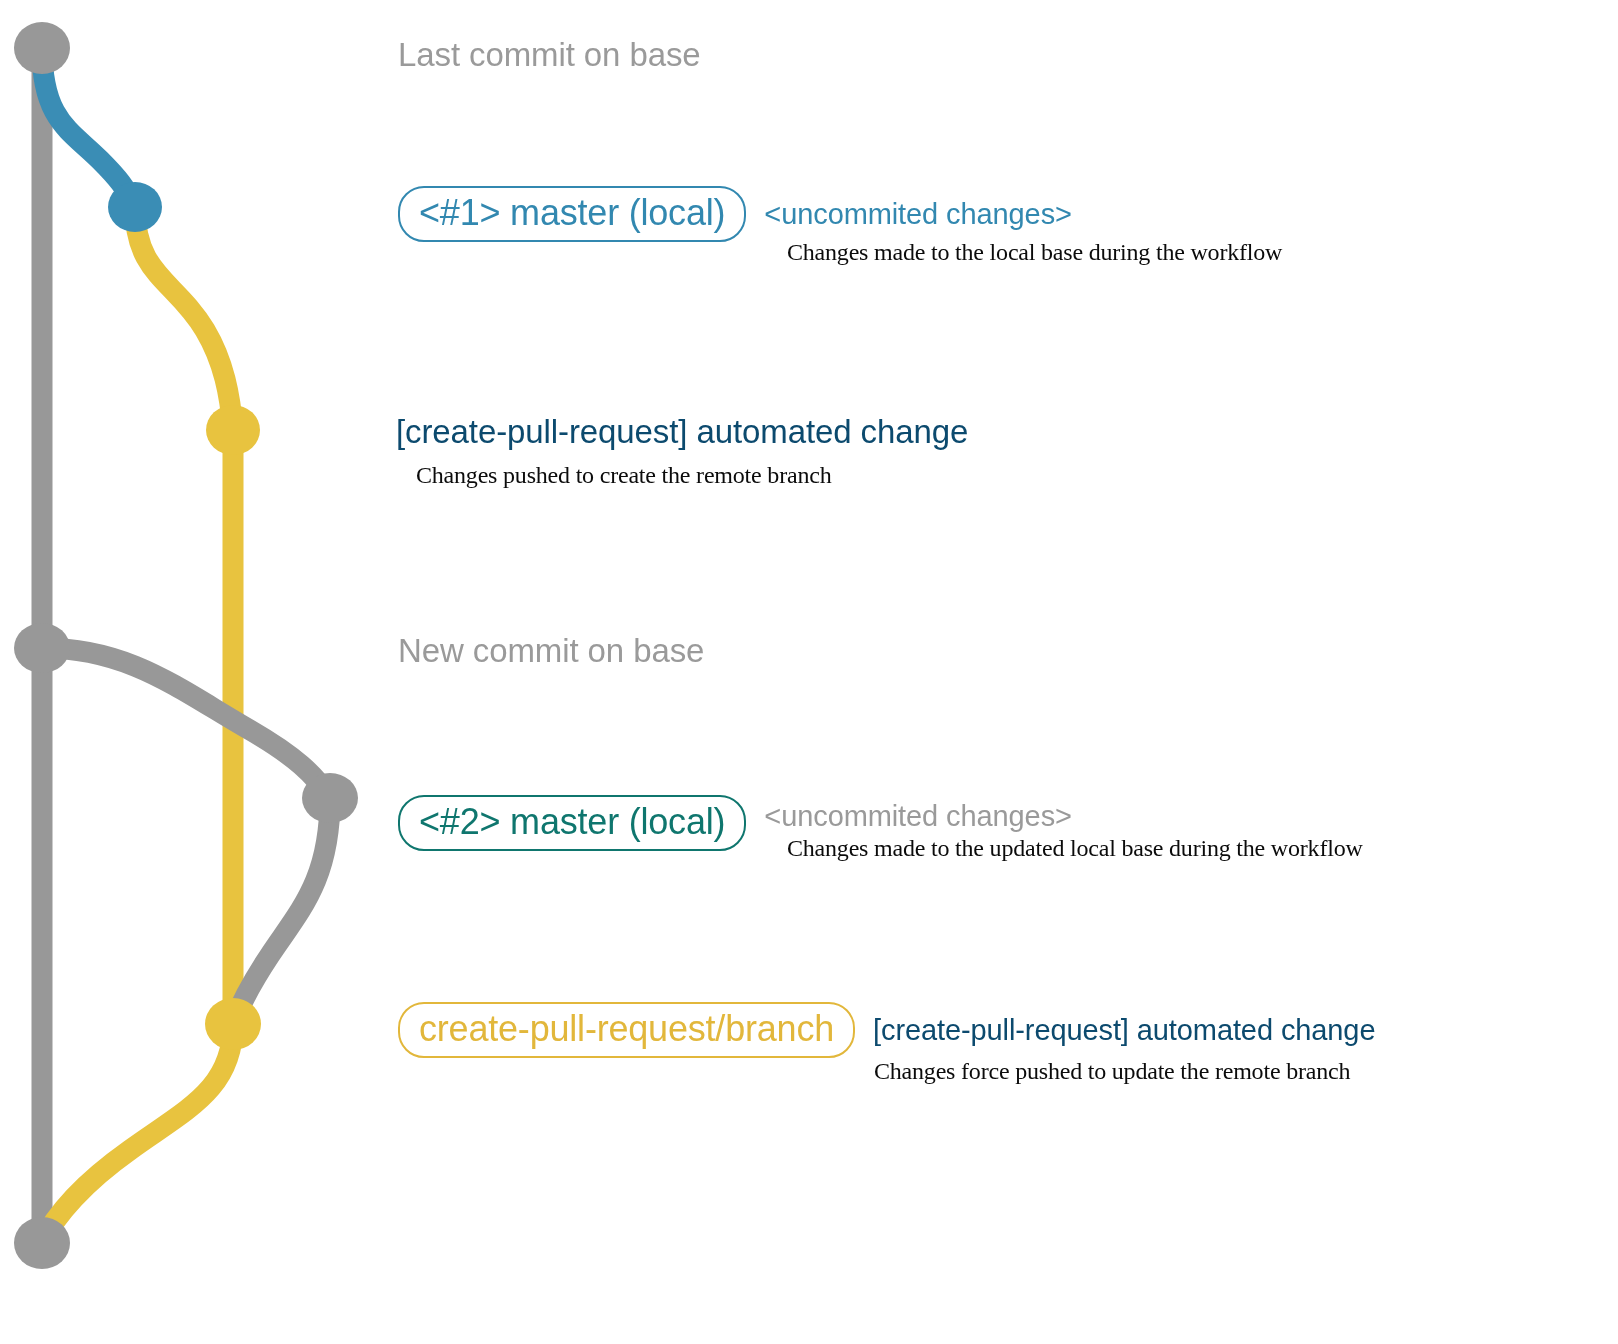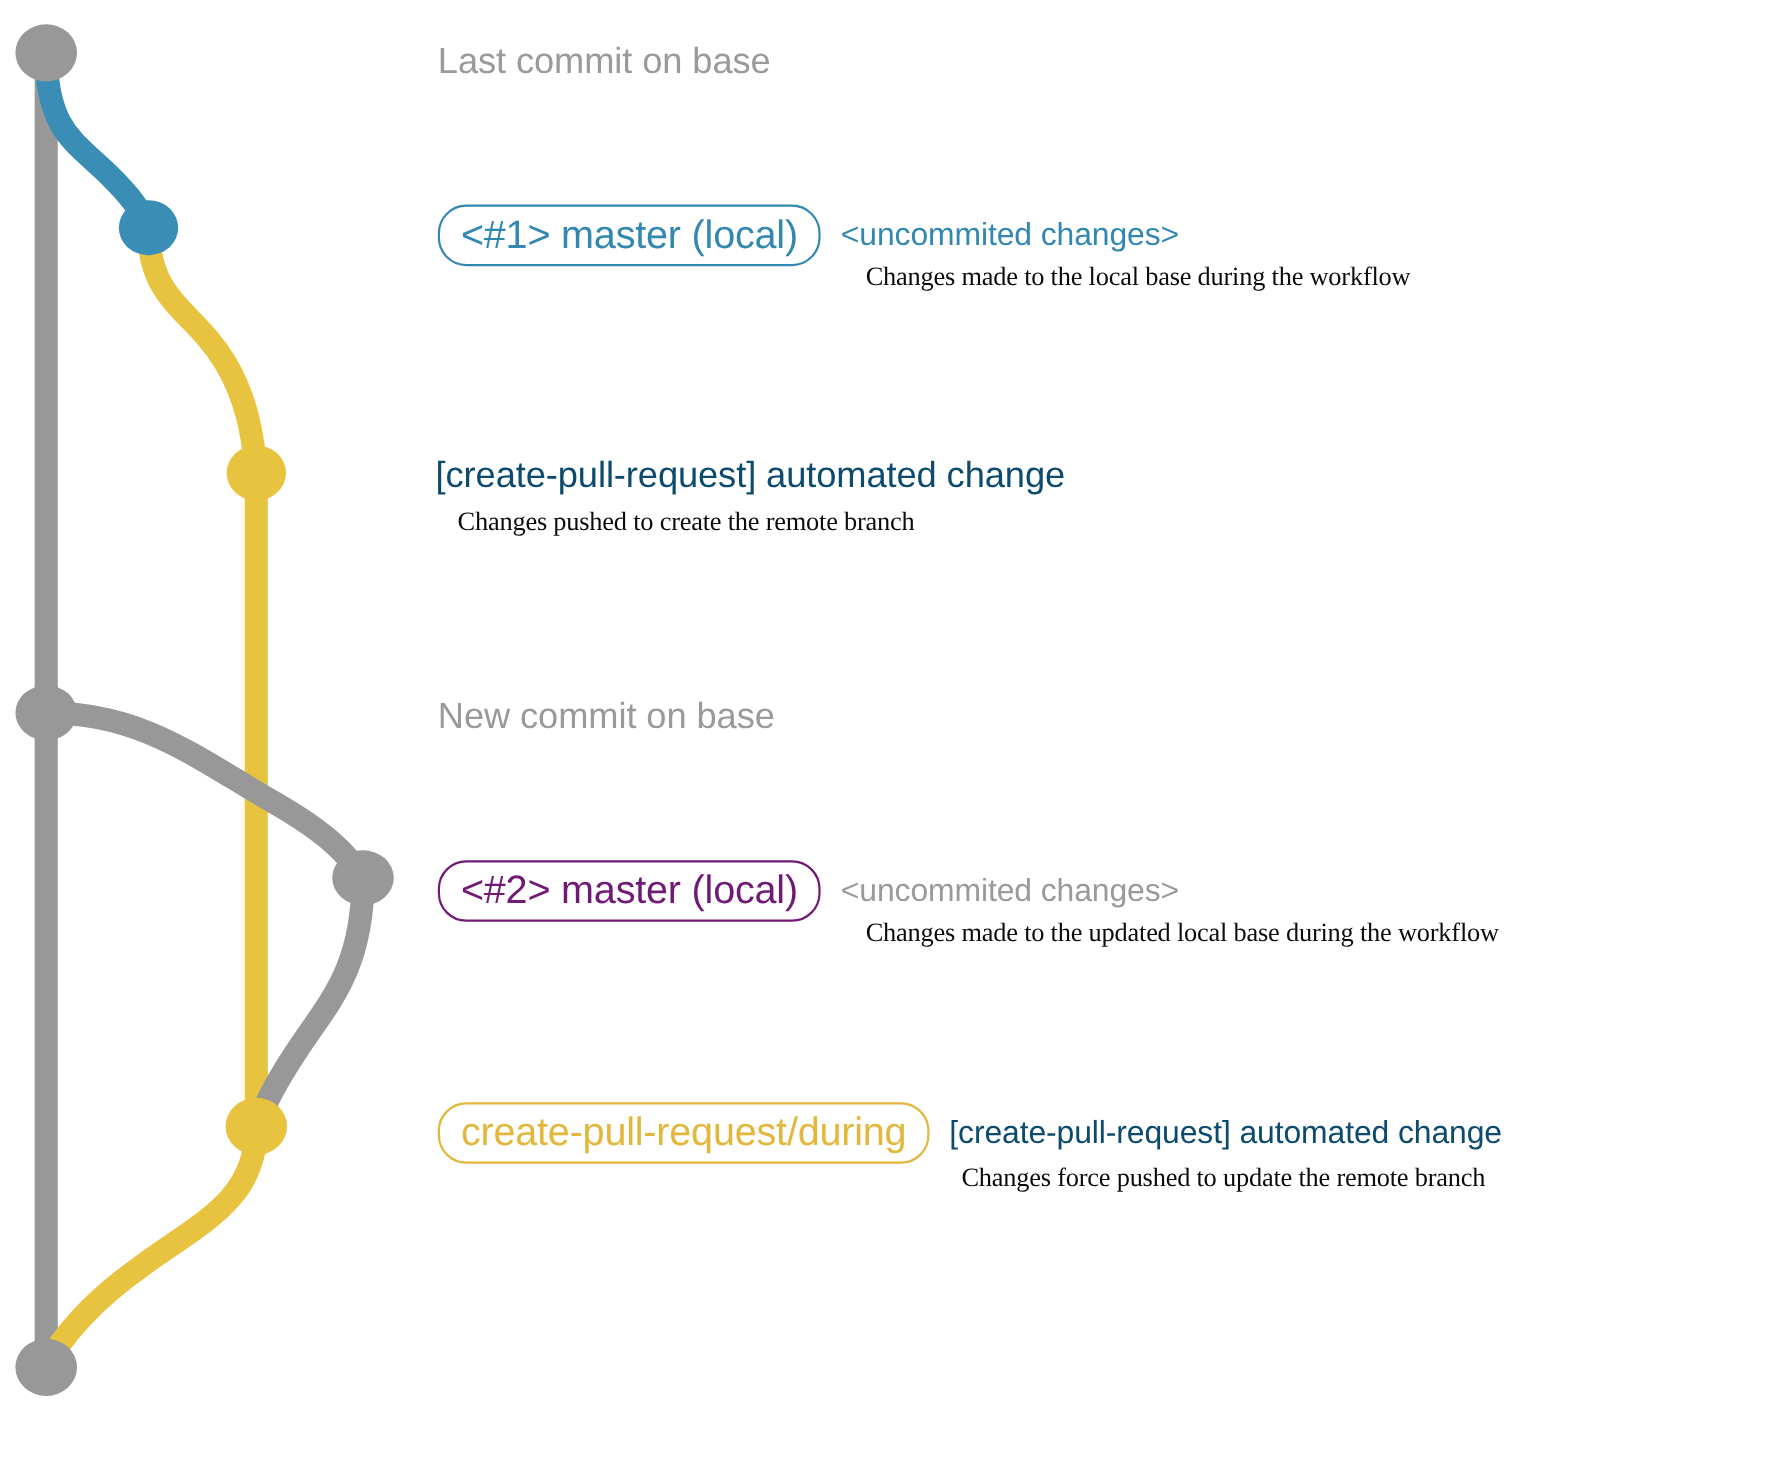--- a/index.html
+++ b/index.html
@@ -63,21 +63,21 @@
     position: absolute;
     white-space: nowrap;
     font-family: Liberation Serif, serif;
     font-size: 24px;
     color: #0b0b0b;
     letter-spacing: -0.2px;
   }
   .c-gray   { color: #9a9a9a; }
   .c-blue   { color: #3288b0; }
   .c-yellow { color: #0c4a6e; }
-  .c-badge-gray   { color: #701a75; }
+  .c-badge-gray   { color: #0f766e; margin-top: 13px; }
   .c-badge-blue   { color: #3288b0; }
   .c-badge-yellow { color: #e2b73b; }
 </style>
 </head>
 <body>
 
 <div id="stage">
 
   <svg id="graph" viewBox="0 0 420 1344" width="420" height="1344">
 
@@ -117,19 +117,19 @@
 
   <div class="headline c-gray" style="left:398px; top:632px;text-align:right;">New commit on base</div>
 
   <div class="row" style="left:398px; top:782px;">
     <span class="badge c-badge-gray">&lt;#2&gt; master (local)</span>
     <span class="subject c-gray">&lt;uncommited changes&gt;</span>
   </div>
   <div class="desc" style="left:787px; top:835px;">Changes made to the updated local base during the workflow</div>
 
   <div class="row" style="left:398px; top:1002px;">
-    <span class="badge c-badge-yellow">create-pull-request/during</span>
+    <span class="badge c-badge-yellow">create-pull-request/branch</span>
     <span class="subject c-yellow">[create-pull-request] automated change</span>
   </div>
   <div class="desc" style="left:874px; top:1058px;">Changes force pushed to update the remote branch</div>
 
 
 </div>
 
 </body></html>

